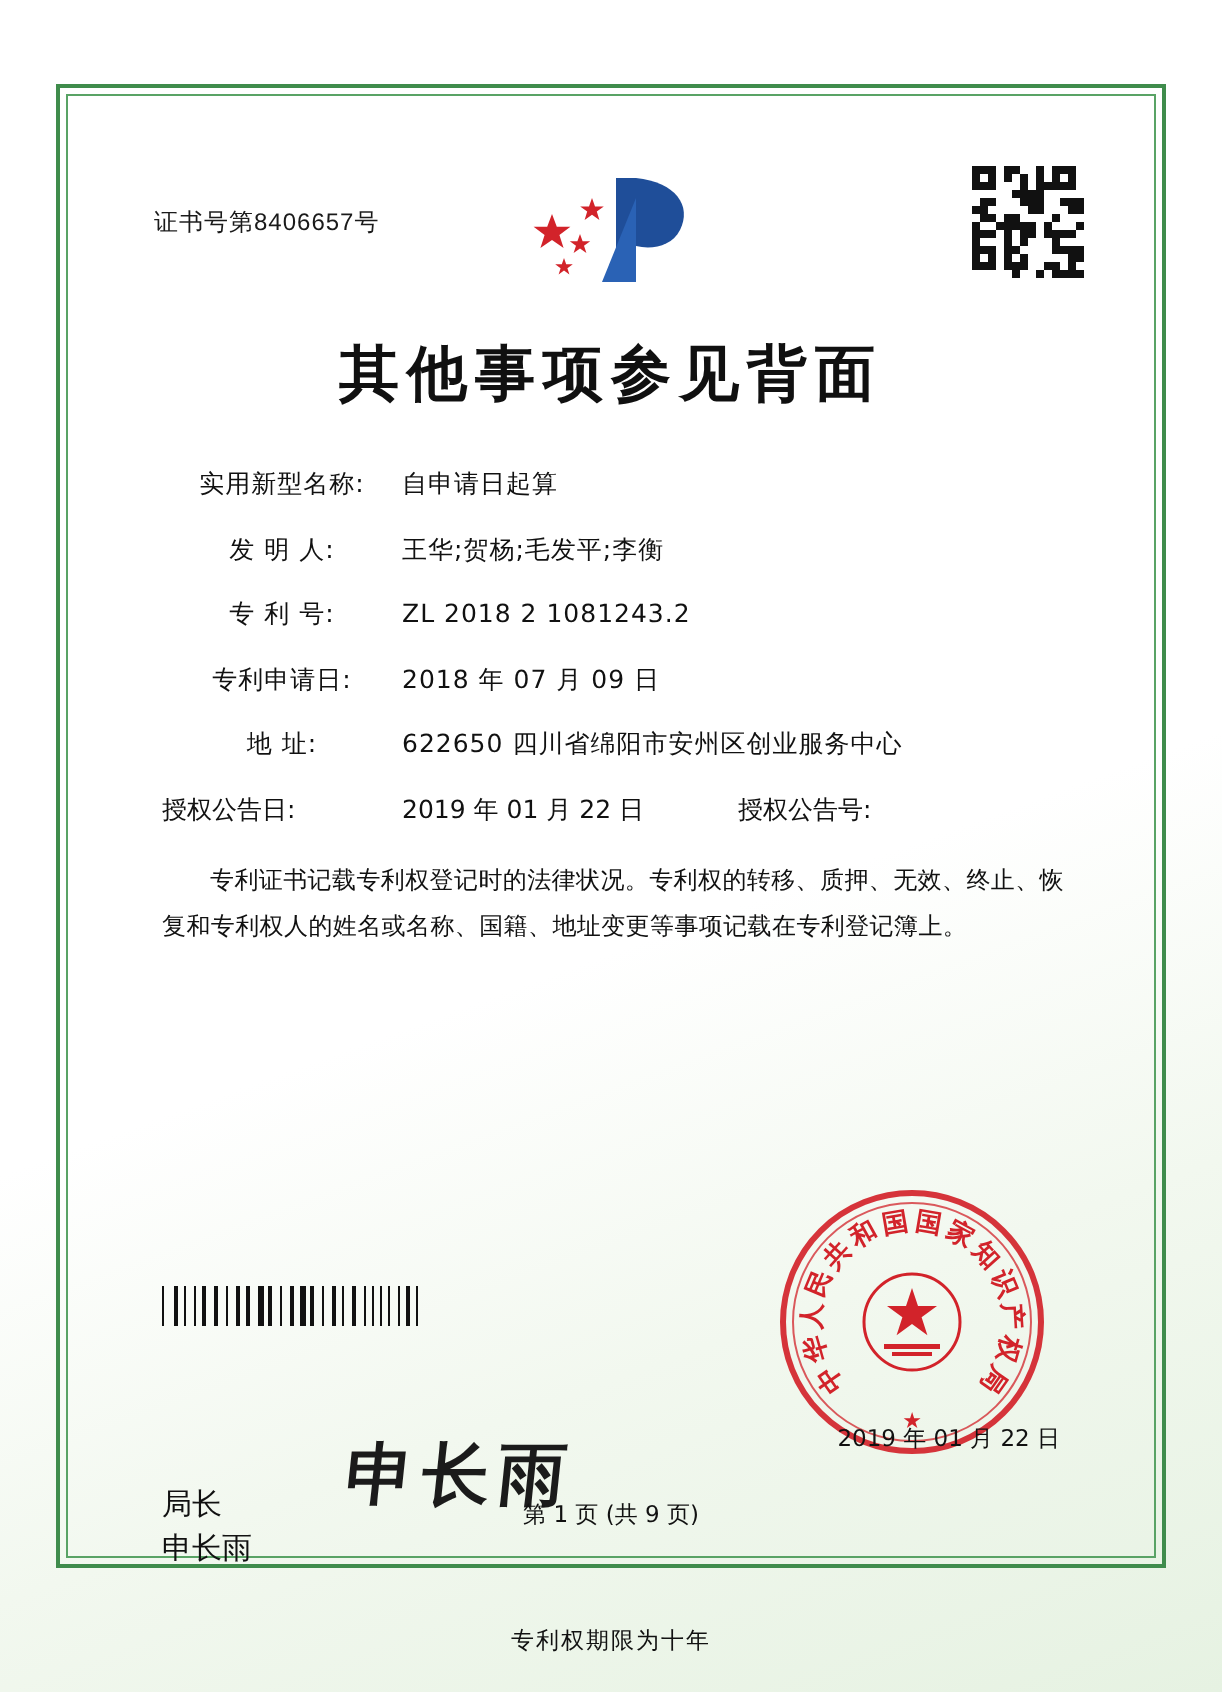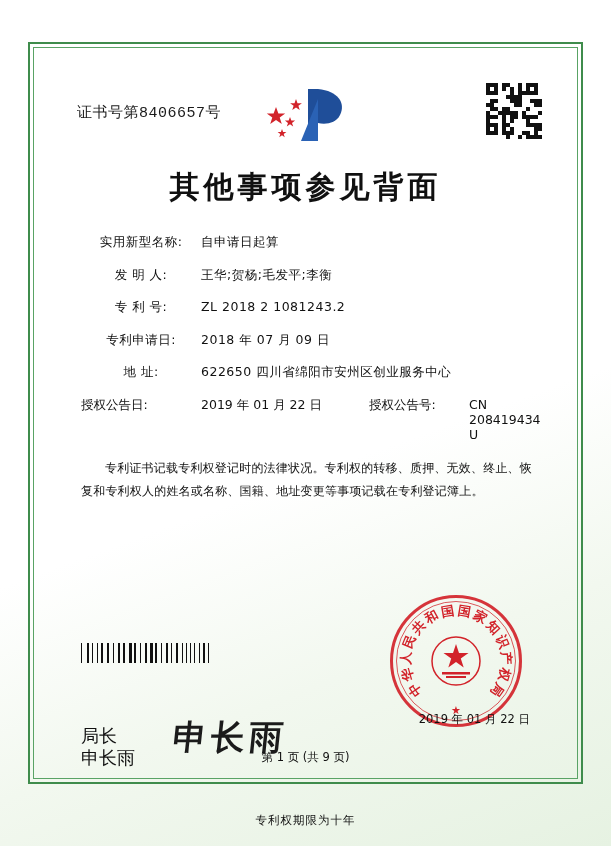--- a/index.html
+++ b/index.html
@@ -54,24 +54,24 @@
 
   
   .header-row {
     position: relative;
     height: 96px;
   }
   .cert-number {
     position: absolute;
     left: 22px;
     top: 42px;
-    font-size: 15px;
+    font-size: 12px;
     color: #1a1a1a;
     letter-spacing: 0.5px;
-    font-family: Liberation Mono, monospace;
+    font-family: Liberation Sans, sans-serif;
   }
 
   .logo {
     position: absolute;
     left: 50%;
     top: 18px;
     transform: translateX(-50%);
     width: 120px;
     height: 72px;
   }
@@ -172,22 +172,22 @@
   
   .sig-block {
     position: absolute;
     left: 48px;
     bottom: 58px;
     width: 330px;
   }
   .sig-labels {
     position: absolute;
     left: 0;
-    top: 4px;
-    font-size: 18px;
+    top: 20px;
+    font-size: 15px;
     line-height: 22px;
     color: #111;
   }
   .sig-hand {
     position: absolute;
     left: 92px;
     top: -6px;
     font-family: "DejaVu Serif", "Liberation Serif", serif;
     font-size: 34px;
     font-weight: bold;
@@ -529,21 +529,20 @@
       </div>
       <div class="field">
         <span class="label">地        址:</span>
         <span class="value">622650 四川省绵阳市安州区创业服务中心</span>
       </div>
 
       <div class="field-inline">
         <span class="label">授权公告日:</span>
         <span class="value">2019 年 01 月 22 日</span>
         <span class="label2">授权公告号:</span>
-        <span class="value2">CN 208419434 U</span>
       </div>
     </div>
 
     <div class="paragraphs">
       <p class="para">专利证书记载专利权登记时的法律状况。专利权的转移、质押、无效、终止、恢复和专利权人的姓名或名称、国籍、地址变更等事项记载在专利登记簿上。</p>
     </div>
 
     <div class="barcode" id="barcode">
         <span style="width: 2px; background: rgb(17, 17, 17);"></span>
         <span style="width: 3px; background: transparent;"></span>

